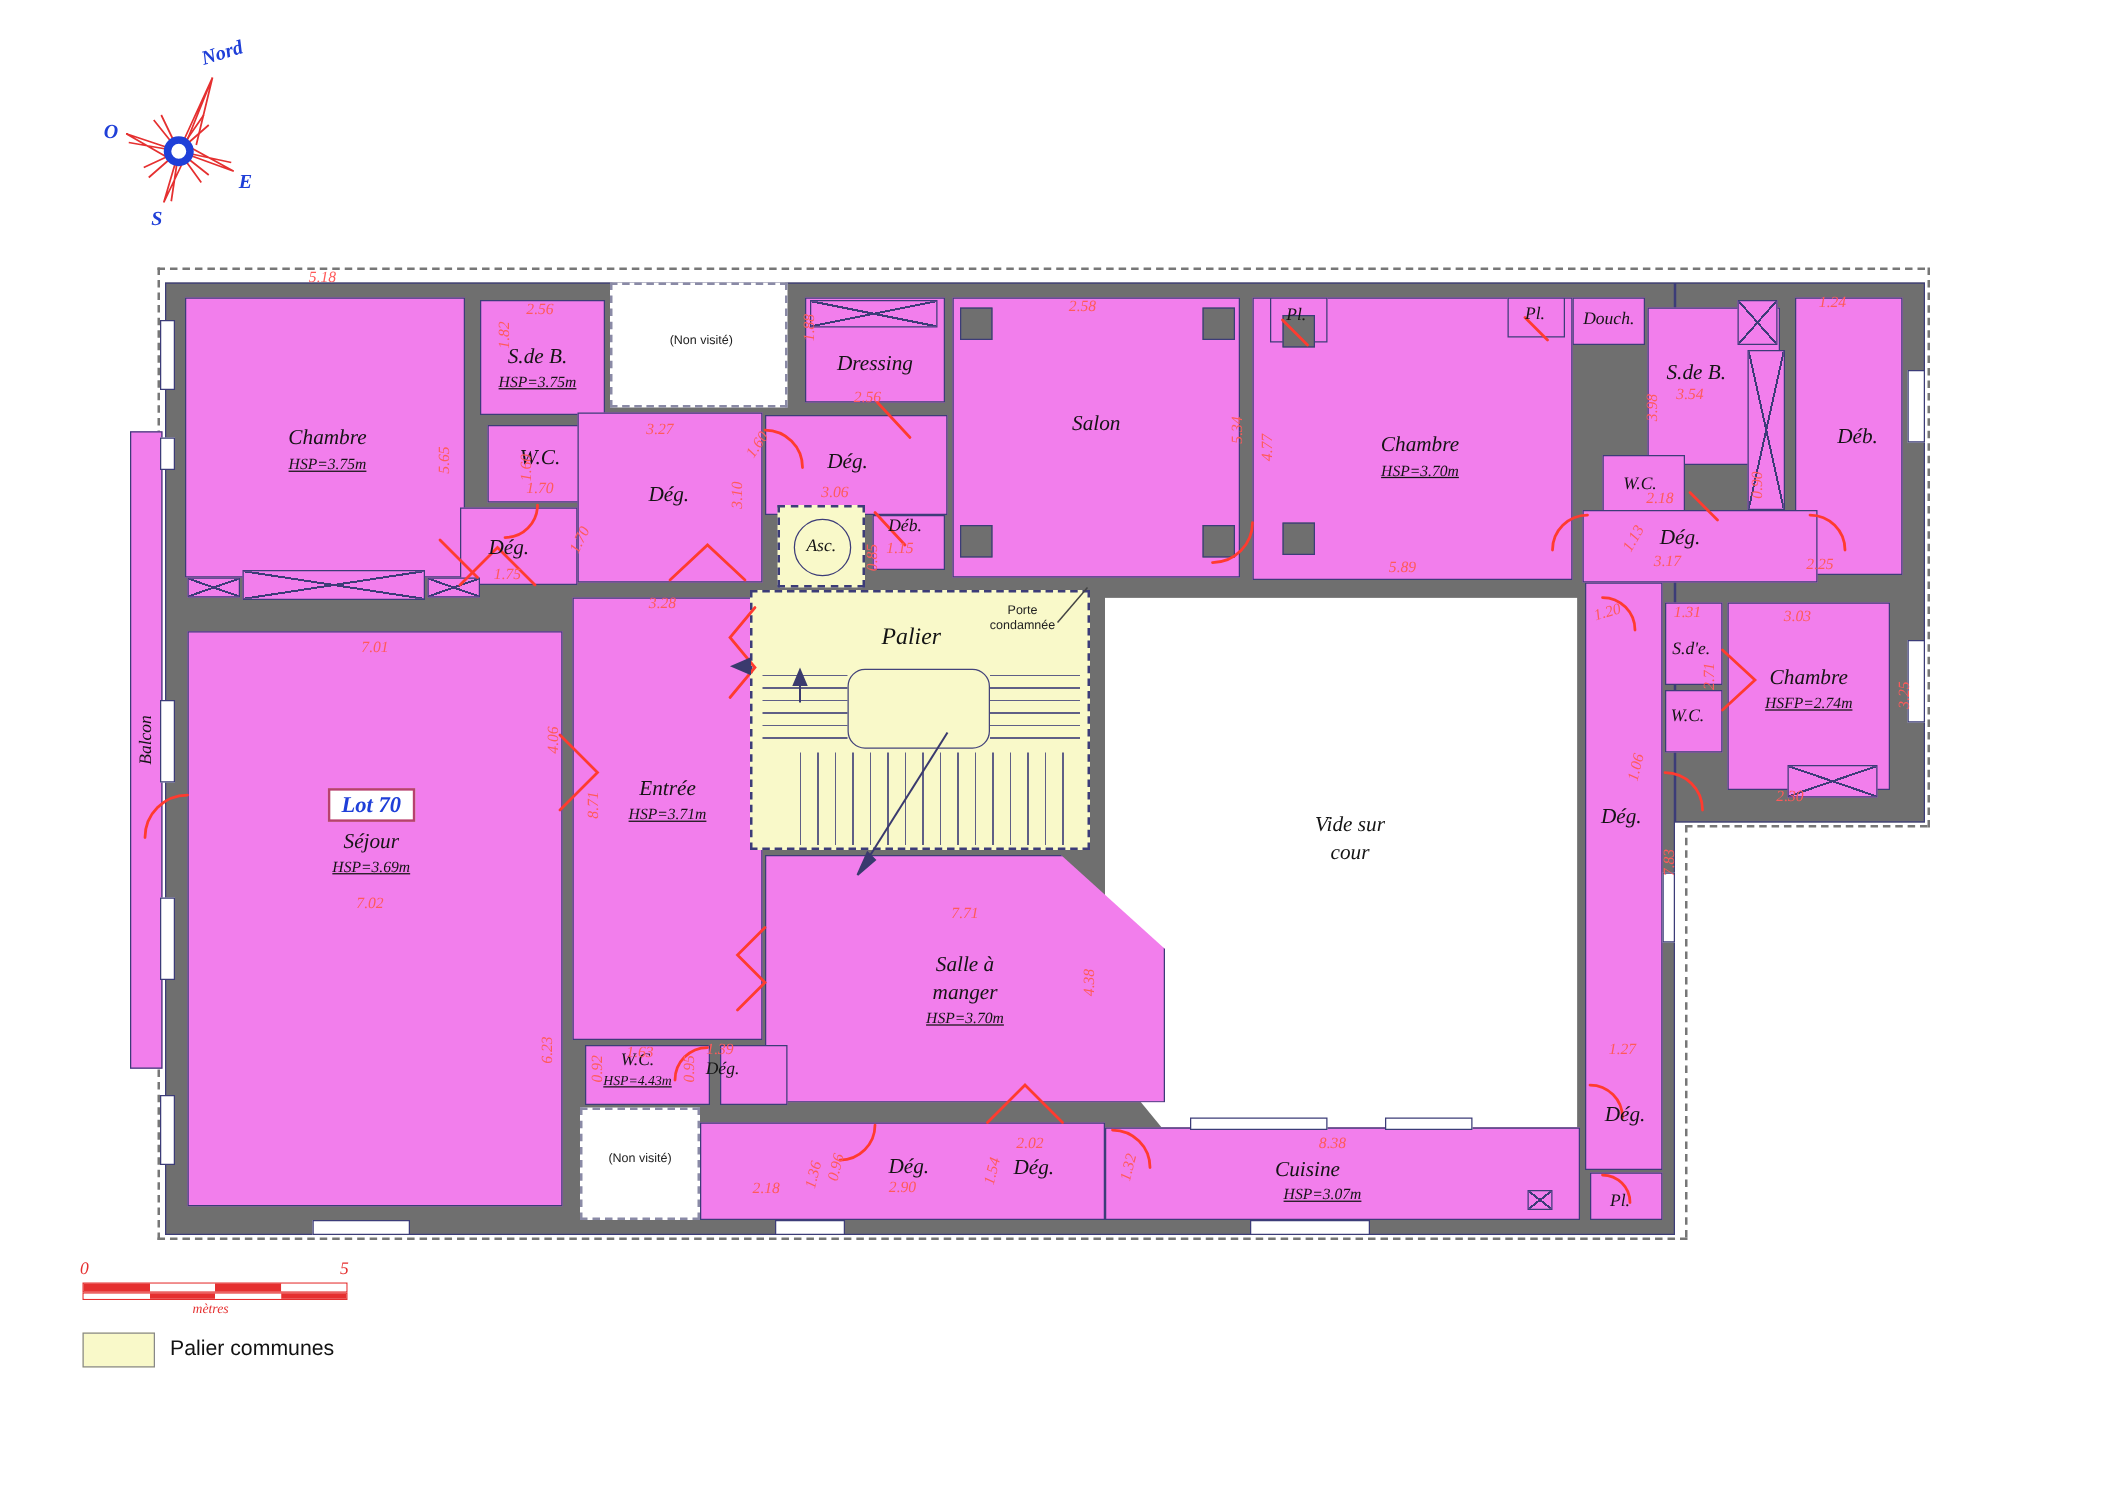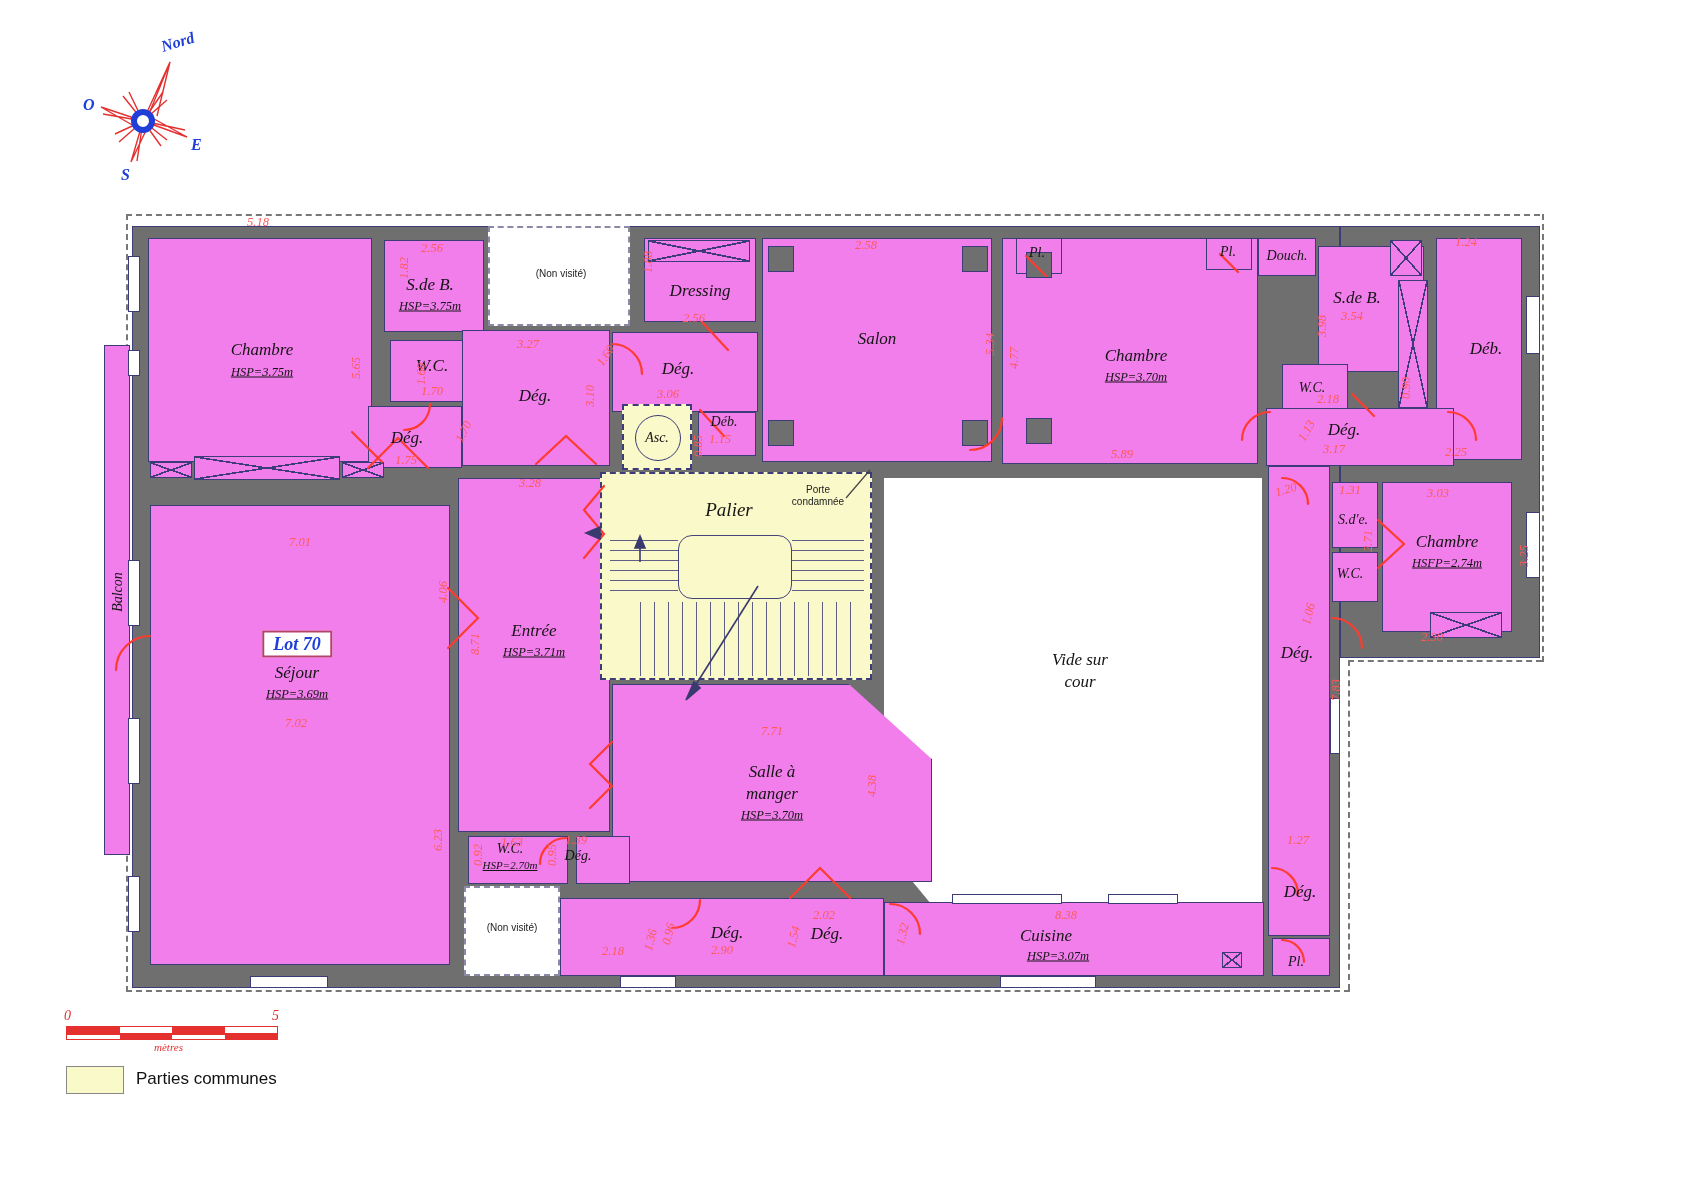--- a/index.html
+++ b/index.html
@@ -212,21 +212,21 @@
   <span class="rlabel" style="left:729px;top:510px;font-size:19px">Palier</span>
   <span class="rlabel" style="left:534px;top:631px">Entrée</span>
   <span class="hsp" style="left:534px;top:652px">HSP=3.71m</span>
   <span class="rlabel" style="left:297px;top:673px">Séjour</span>
   <span class="hsp" style="left:297px;top:694px">HSP=3.69m</span>
   <span class="lot" style="left:297px;top:644px">Lot 70</span>
   <span class="rlabel" style="left:772px;top:772px">Salle à</span>
   <span class="rlabel" style="left:772px;top:794px">manger</span>
   <span class="hsp" style="left:772px;top:815px">HSP=3.70m</span>
   <span class="rlabel sm" style="left:510px;top:849px">W.C.</span>
-  <span class="hsp xs" style="left:510px;top:865px">HSP=2.70m</span>
+  <span class="hsp xs" style="left:510px;top:865px">HSP=4.43m</span>
   <span class="rlabel sm" style="left:578px;top:856px">Dég.</span>
   <span class="rlabel" style="left:727px;top:933px">Dég.</span>
   <span class="rlabel" style="left:827px;top:934px">Dég.</span>
   <span class="rlabel" style="left:1046px;top:936px">Cuisine</span>
   <span class="hsp" style="left:1058px;top:956px">HSP=3.07m</span>
   <span class="rlabel sm" style="left:1296px;top:962px">Pl.</span>
   <span class="rlabel" style="left:1300px;top:892px">Dég.</span>
   <span class="rlabel" style="left:1080px;top:660px">Vide sur</span>
   <span class="rlabel" style="left:1080px;top:682px">cour</span>
   <span class="rlabel sm" style="left:118px;top:592px;transform:translate(-50%,-50%) rotate(-90deg)">Balcon</span>
@@ -264,21 +264,21 @@
   <span class="dim" style="left:1334px;top:449px">3.17</span>
   <span class="dim" style="left:1456px;top:452px">2.25</span>
   <span class="dim" style="left:1286px;top:490px;transform:translate(-50%,-50%) rotate(-16deg)">1.20</span>
   <span class="dim" style="left:1350px;top:490px">1.31</span>
   <span class="dim v" style="left:1368px;top:541px">2.71</span>
   <span class="dim" style="left:1438px;top:493px">3.03</span>
   <span class="dim v" style="left:1524px;top:556px">3.25</span>
   <span class="dim" style="left:1432px;top:637px">2.30</span>
   <span class="dim" style="left:1309px;top:614px;transform:translate(-50%,-50%) rotate(-76deg)">1.06</span>
   <span class="dim v" style="left:1336px;top:690px">7.83</span>
-  <span class="dim" style="left:300px;top:542px">7.01</span>
+  <span class="dim" style="left:300px;top:518px">7.01</span>
   <span class="dim v" style="left:443px;top:592px">4.06</span>
   <span class="dim v" style="left:475px;top:644px">8.71</span>
   <span class="dim" style="left:530px;top:483px">3.28</span>
   <span class="dim" style="left:296px;top:723px">7.02</span>
   <span class="dim v" style="left:438px;top:840px">6.23</span>
   <span class="dim v" style="left:478px;top:855px">0.92</span>
   <span class="dim" style="left:512px;top:842px">1.63</span>
   <span class="dim v" style="left:552px;top:855px">0.95</span>
   <span class="dim" style="left:576px;top:840px">1.39</span>
   <span class="dim" style="left:772px;top:731px">7.71</span>
@@ -306,16 +306,16 @@
       <span style="background:#fff"></span>
         <span style="background:#E53030"></span>
         <span style="background:#fff"></span>
         <span style="background:#E53030"></span>
     </div>
     <span class="num" style="left:88px;top:33px;font-size:11px">mètres</span>
   </div>
 
   <div class="legend">
     <div class="swatch"></div>
-    <span class="lab">Parties communes</span>
+    <span class="lab">Palier communes</span>
   </div>
 
 </div>
 
 </body></html>

